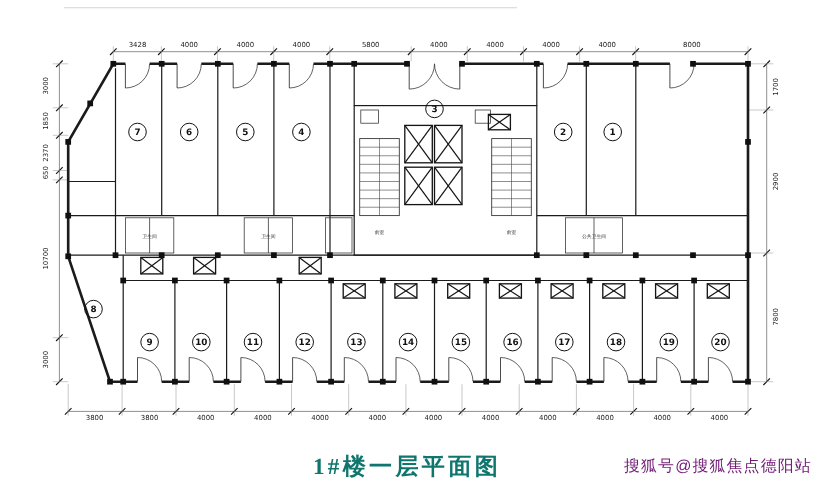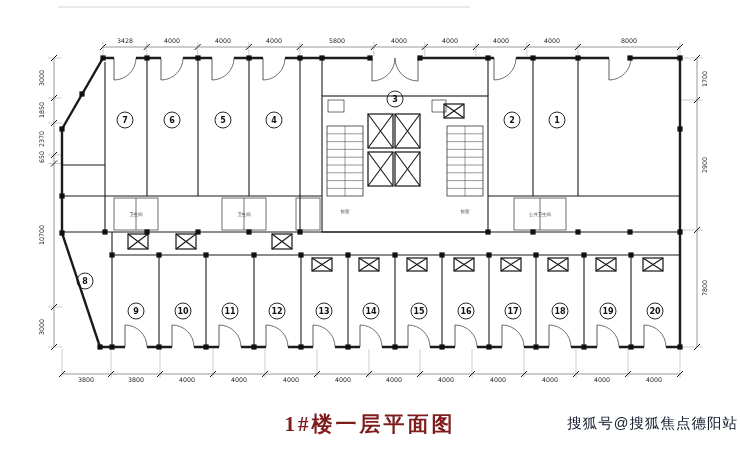--- a/index.html
+++ b/index.html
@@ -7,24 +7,24 @@
     width:740px;height:451px;background:#ffffff;position:relative;
     overflow:hidden;font-family:"Liberation Sans",sans-serif;
   }
   svg{position:absolute;left:0;top:0;}
   .dim{font:6.3px "DejaVu Sans",sans-serif;fill:#222;text-anchor:middle;}
   .rnum{font:bold 8px "DejaVu Sans",sans-serif;fill:#111;text-anchor:middle;}
   .tiny{font:4.4px "DejaVu Sans",sans-serif;fill:#333;text-anchor:middle;}
   #drawing-title{
     position:absolute;left:0;right:0;top:410px;text-align:center;
     font-family:"Liberation Serif",serif;font-weight:bold;font-size:21px;
-    letter-spacing:3px;color:#7f1d1d;
+    letter-spacing:3px;color:#0f766e;
   }
   #watermark{
-    position:absolute;right:2px;top:414px;font-size:14.5px;color:#0f172a;
+    position:absolute;right:2px;top:414px;font-size:14.5px;color:#701a75;
     font-family:"Liberation Sans",sans-serif;letter-spacing:1px;
   }
 </style>
 </head>
 <body>
 
 <div>
 
 <svg id="plan" width="740" height="451" viewBox="0 0 740 451" xmlns="http://www.w3.org/2000/svg">
 

